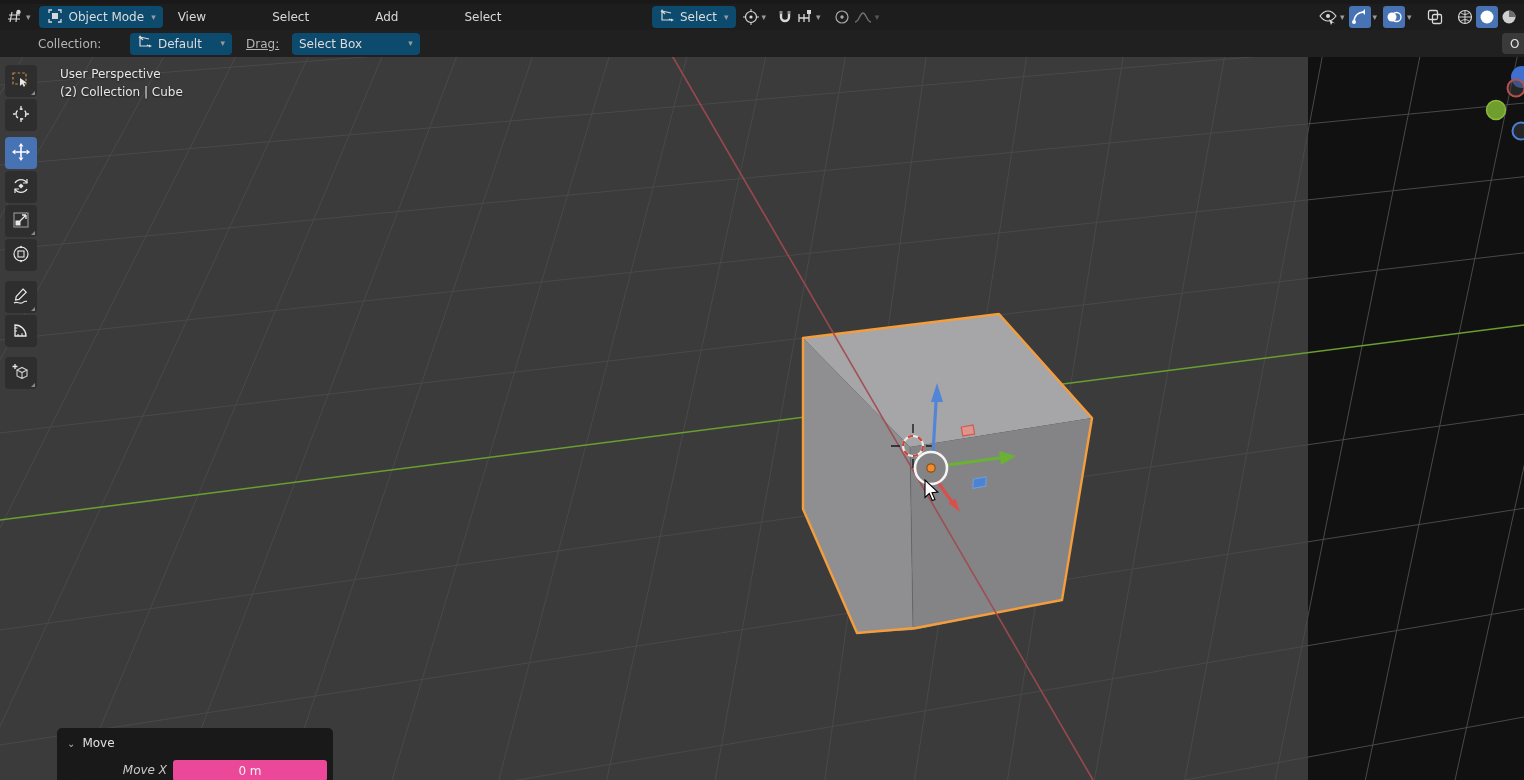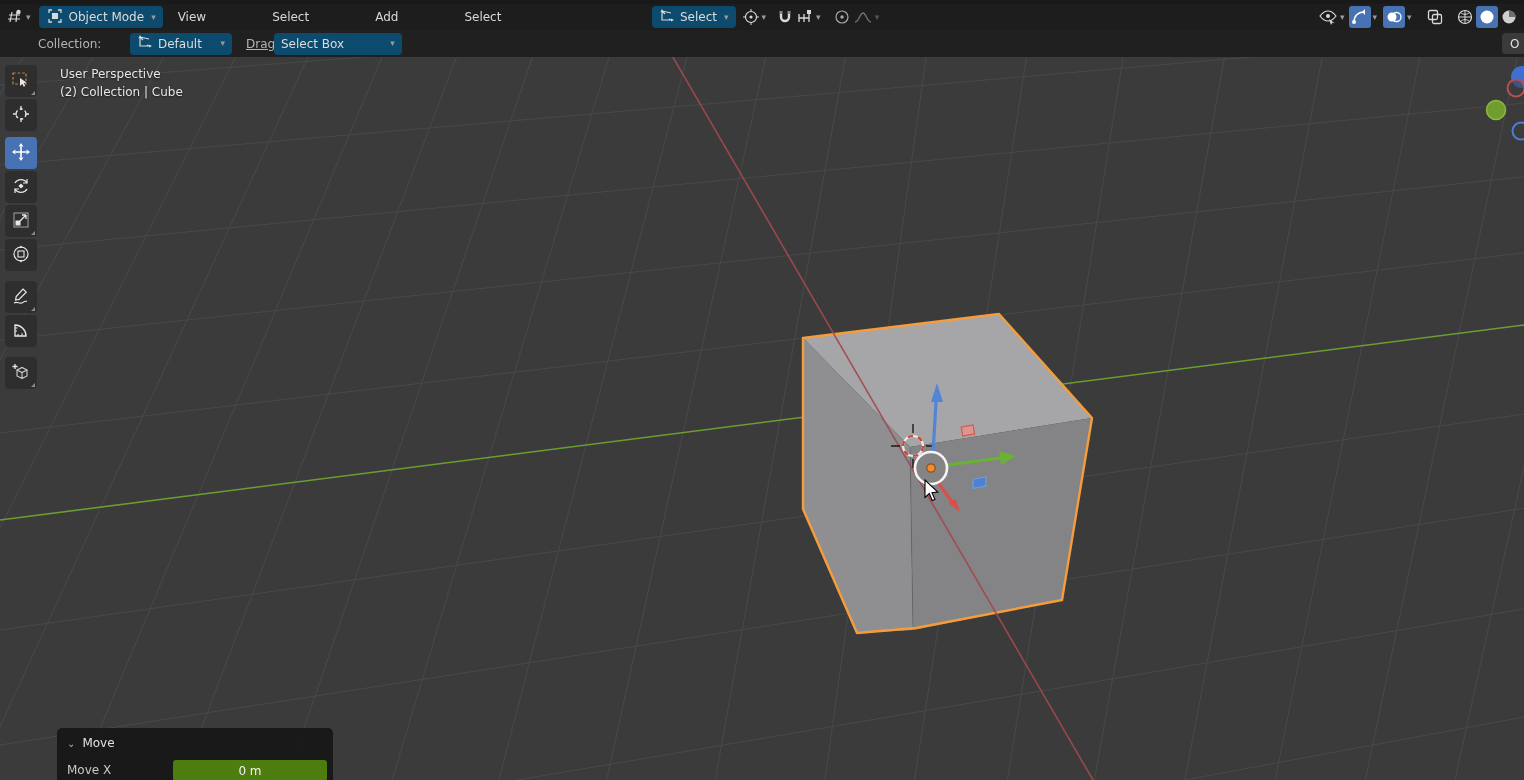--- a/index.html
+++ b/index.html
@@ -39,21 +39,21 @@
     position:absolute; left:0; top:30px; width:100%; height:27px;
     background:#202020; display:flex; align-items:center;
   }
   .tr-label { color:#b4b4b4; }
   .options-btn {
     position:absolute; left:1502px; top:33px; width:34px; height:21px;
     background:#3a3a3a; border-radius:4px 0 0 4px; display:flex; align-items:center;
     padding-left:8px; color:#e2e2e2;
   }
   
-  .viewport { position:absolute; left:0; top:57px; width:1524px; height:723px; background:#3b3b3b; }
+  .viewport { position:absolute; left:0; top:57px; width:1308px; height:723px; background:#3b3b3b; }
   .scene { position:absolute; left:0; top:0; }
   .vp-info { position:absolute; left:60px; top:8px; line-height:18px; color:#e6e6e6;
              text-shadow:0 1px 2px rgba(0,0,0,.6); pointer-events:none; }
   
   .tools { position:absolute; left:5px; top:8px; width:32px; }
   .toolbtn {
     position:absolute; left:0; width:32px; height:32px; background:#2e2e2e;
     border-radius:4px; display:flex; align-items:center; justify-content:center;
   }
   .toolbtn.active { background:#4772b3; }
@@ -62,24 +62,24 @@
     border-left:4px solid transparent; border-bottom:4px solid #8a8a8a;
   }
   
   .op-panel {
     position:absolute; left:57px; top:671px; width:276px; height:64px;
     background:rgba(24,24,24,.96); border-radius:5px;
   }
   .op-head { display:flex; align-items:center; gap:7px; padding:8px 10px 0 10px; color:#e0e0e0; }
   .op-chev { color:#b0b0b0; font-size:10px; }
   .op-row { position:absolute; left:0; top:32px; width:100%; height:22px; }
-  .op-label { position:absolute; left:10px; top:3px; width:100px; color:#c8c8c8; }
+  .op-label { position:absolute; left:10px; top:3px; width:100px; text-align:right; color:#c8c8c8;font-style:italic; }
   .op-field {
     position:absolute; left:116px; top:0; width:154px; height:21px;
-    background:#4d7c0f; border-radius:3px; color:#f2f2f2;
+    background:#ec4899; border-radius:3px; color:#f2f2f2;
     display:flex; align-items:center; justify-content:center;
   }
 </style>
 </head>
 <body>
 
 <div class="app">
 
   <div class="topstrip"></div>
 
@@ -241,21 +241,21 @@
     <div style="position:absolute; left:38px;" class="tr-label">Collection:</div>
     <div class="dropdown" style="position:absolute; left:130px; width:102px;">
       <span><svg width="16" height="16" viewBox="0 0 16 16">
             <path d="M3 3v9h9M3 3l3 3M12 12l-2-1M3 3l9 2" stroke="#d8d8d8" stroke-width="1.2" fill="none"></path>
             <path d="M3 1l-1.5 3h3zM15 12l-3-1.5v3z" fill="#d8d8d8"></path>
           </svg></span>
       <span>Default</span>
       <span class="caret" style="margin-left:auto;">▾</span>
     </div>
     <div style="position:absolute; left:246px;text-decoration:underline;" class="tr-label">Drag:</div>
-    <div class="dropdown" style="position:absolute; left:274px;gap:44px;">
+    <div class="dropdown" style="position:absolute; left:292px;gap:44px;">
       <span>Select Box</span>
       <span class="caret">▾</span>
     </div>
   </div>
   <div class="options-btn">
     <span>O</span>
   </div>
 
   <div class="viewport">
     <svg class="scene" id="scene-svg" width="1524" height="723" viewBox="0 57 1524 723">

